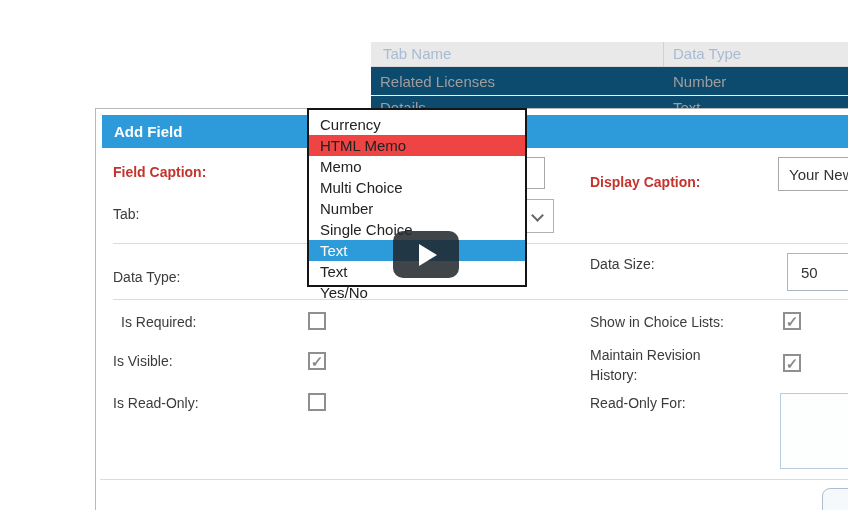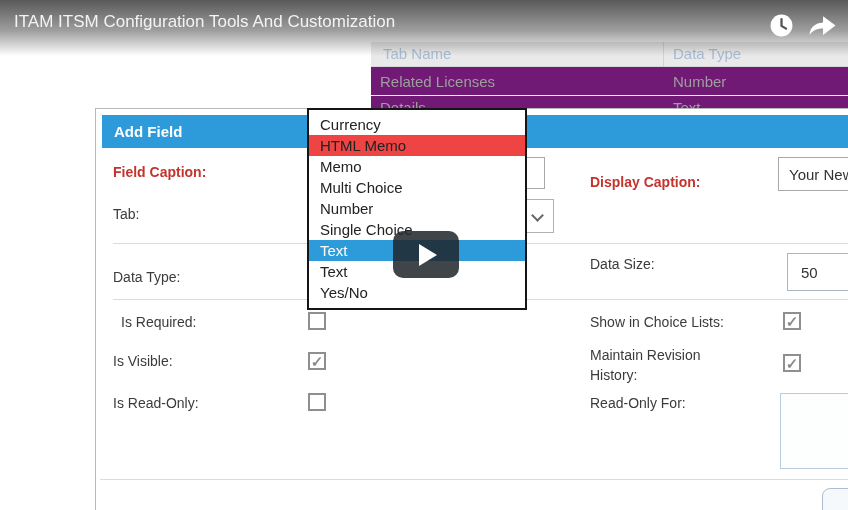--- a/index.html
+++ b/index.html
@@ -6,21 +6,21 @@
   body { font-family:"Liberation Sans", sans-serif; background:#ffffff; }
   .viewport { position:relative; width:848px; height:510px; overflow:hidden; background:#ffffff; }
 
   
   .bg-table { position:absolute; left:371px; top:42px; width:477px; z-index:1; }
   .bg-table-header { position:relative; height:25px; background:#e9e9e9; border-bottom:1px solid #d8d8d8; }
   .bg-col { position:absolute; top:3px; font-size:15px; color:#a7bcd2; }
   .bg-col.c1 { left:12px; }
   .bg-col.c2 { left:302px; }
   .bg-col-sep { position:absolute; left:292px; top:0; width:1px; height:25px; background:#d2d2d2; }
-  .bg-row { position:relative; height:29px; border-bottom:1px solid #efefef; background:#701a75; }
+  .bg-row { position:relative; height:29px; border-bottom:1px solid #efefef; background:#0c4a6e; }
   .bg-cell { position:absolute; top:6px; font-size:15px; color:#9e9e9e; }
   .bg-cell.c1 { left:9px; }
   .bg-cell.c2 { left:302px; }
 
   
   .dialog { position:absolute; left:95px; top:108px; width:795px; height:430px;
             background:#ffffff; border:1px solid #b8b8b8; z-index:10; }
   .dialog-header { position:absolute; left:6px; top:6px; right:6px; height:33px;
                    background:#2d9ad9; color:#ffffff; font-size:15px; font-weight:bold;
                    line-height:33px; padding-left:12px; }
@@ -35,21 +35,21 @@
                     transform:rotate(45deg); }
   .divider { position:absolute; height:1px; background:#dcdcdc; }
   .checkbox { position:absolute; width:18px; height:18px; background:#fff;
               border:2px solid #8f8f8f; font-size:15px; font-weight:bold; color:#8a8a8a;
               line-height:15px; text-align:center; }
   .listbox { position:absolute; background:#fdfefe; border:1px solid #b9cbdd; }
   .footer-btn { position:absolute; width:100px; height:44px; border:1px solid #aebdd0;
                 border-radius:8px; background:#f6f9fc; }
 
   
-  .dropdown { position:absolute; left:307px; top:108px; width:220px; height:202px;
+  .dropdown { position:absolute; left:307px; top:108px; width:220px; height:179px;
               background:#ffffff; border:2px solid #151515; z-index:20; padding-top:4px; }
   .dropdown-item { height:21px; line-height:21px; padding-left:11px; font-size:15px; color:#222;
                    white-space:nowrap; overflow:hidden; }
   .dropdown-item.hovered { background:#ef4444; }
   .dropdown-item.selected { background:#2d9ad9; color:#ffffff; }
 
   
   .play-btn { position:absolute; left:393px; top:231px; width:66px; height:47px;
               background:rgba(33,39,44,0.86); border-radius:10px; z-index:30;
               display:flex; align-items:center; justify-content:center; }
@@ -133,24 +133,14 @@
     <div class="dropdown-item">Single Choice</div>
     <div class="dropdown-item selected">Text</div>
     <div class="dropdown-item">Text</div>
     <div class="dropdown-item">Yes/No</div>
   </div>
 
   <div class="play-btn">
     <div class="play-tri"></div>
   </div>
 
-  <div class="top-bar">
-    <span class="video-title">ITAM ITSM Configuration Tools And Customization</span>
-    <svg class="tb-icon clock" viewBox="0 0 24 24">
-      <circle cx="12" cy="12" r="10.5" fill="#ffffff"></circle>
-      <path d="M12 6 v6.4 l4.4 2.6" stroke="#555" stroke-width="2.2" fill="none" stroke-linecap="round"></path>
-    </svg>
-    <svg class="tb-icon share" viewBox="0 0 28 24">
-      <path d="M15 9.2 V3 L27 12 L15 21 V14.8 C8.5 14.8 4.5 17.2 2 21.2 C2.6 13.6 7.4 9.8 15 9.2 Z" fill="#ffffff"></path>
-    </svg>
-  </div>
 
 </div>
 
 </body></html>

